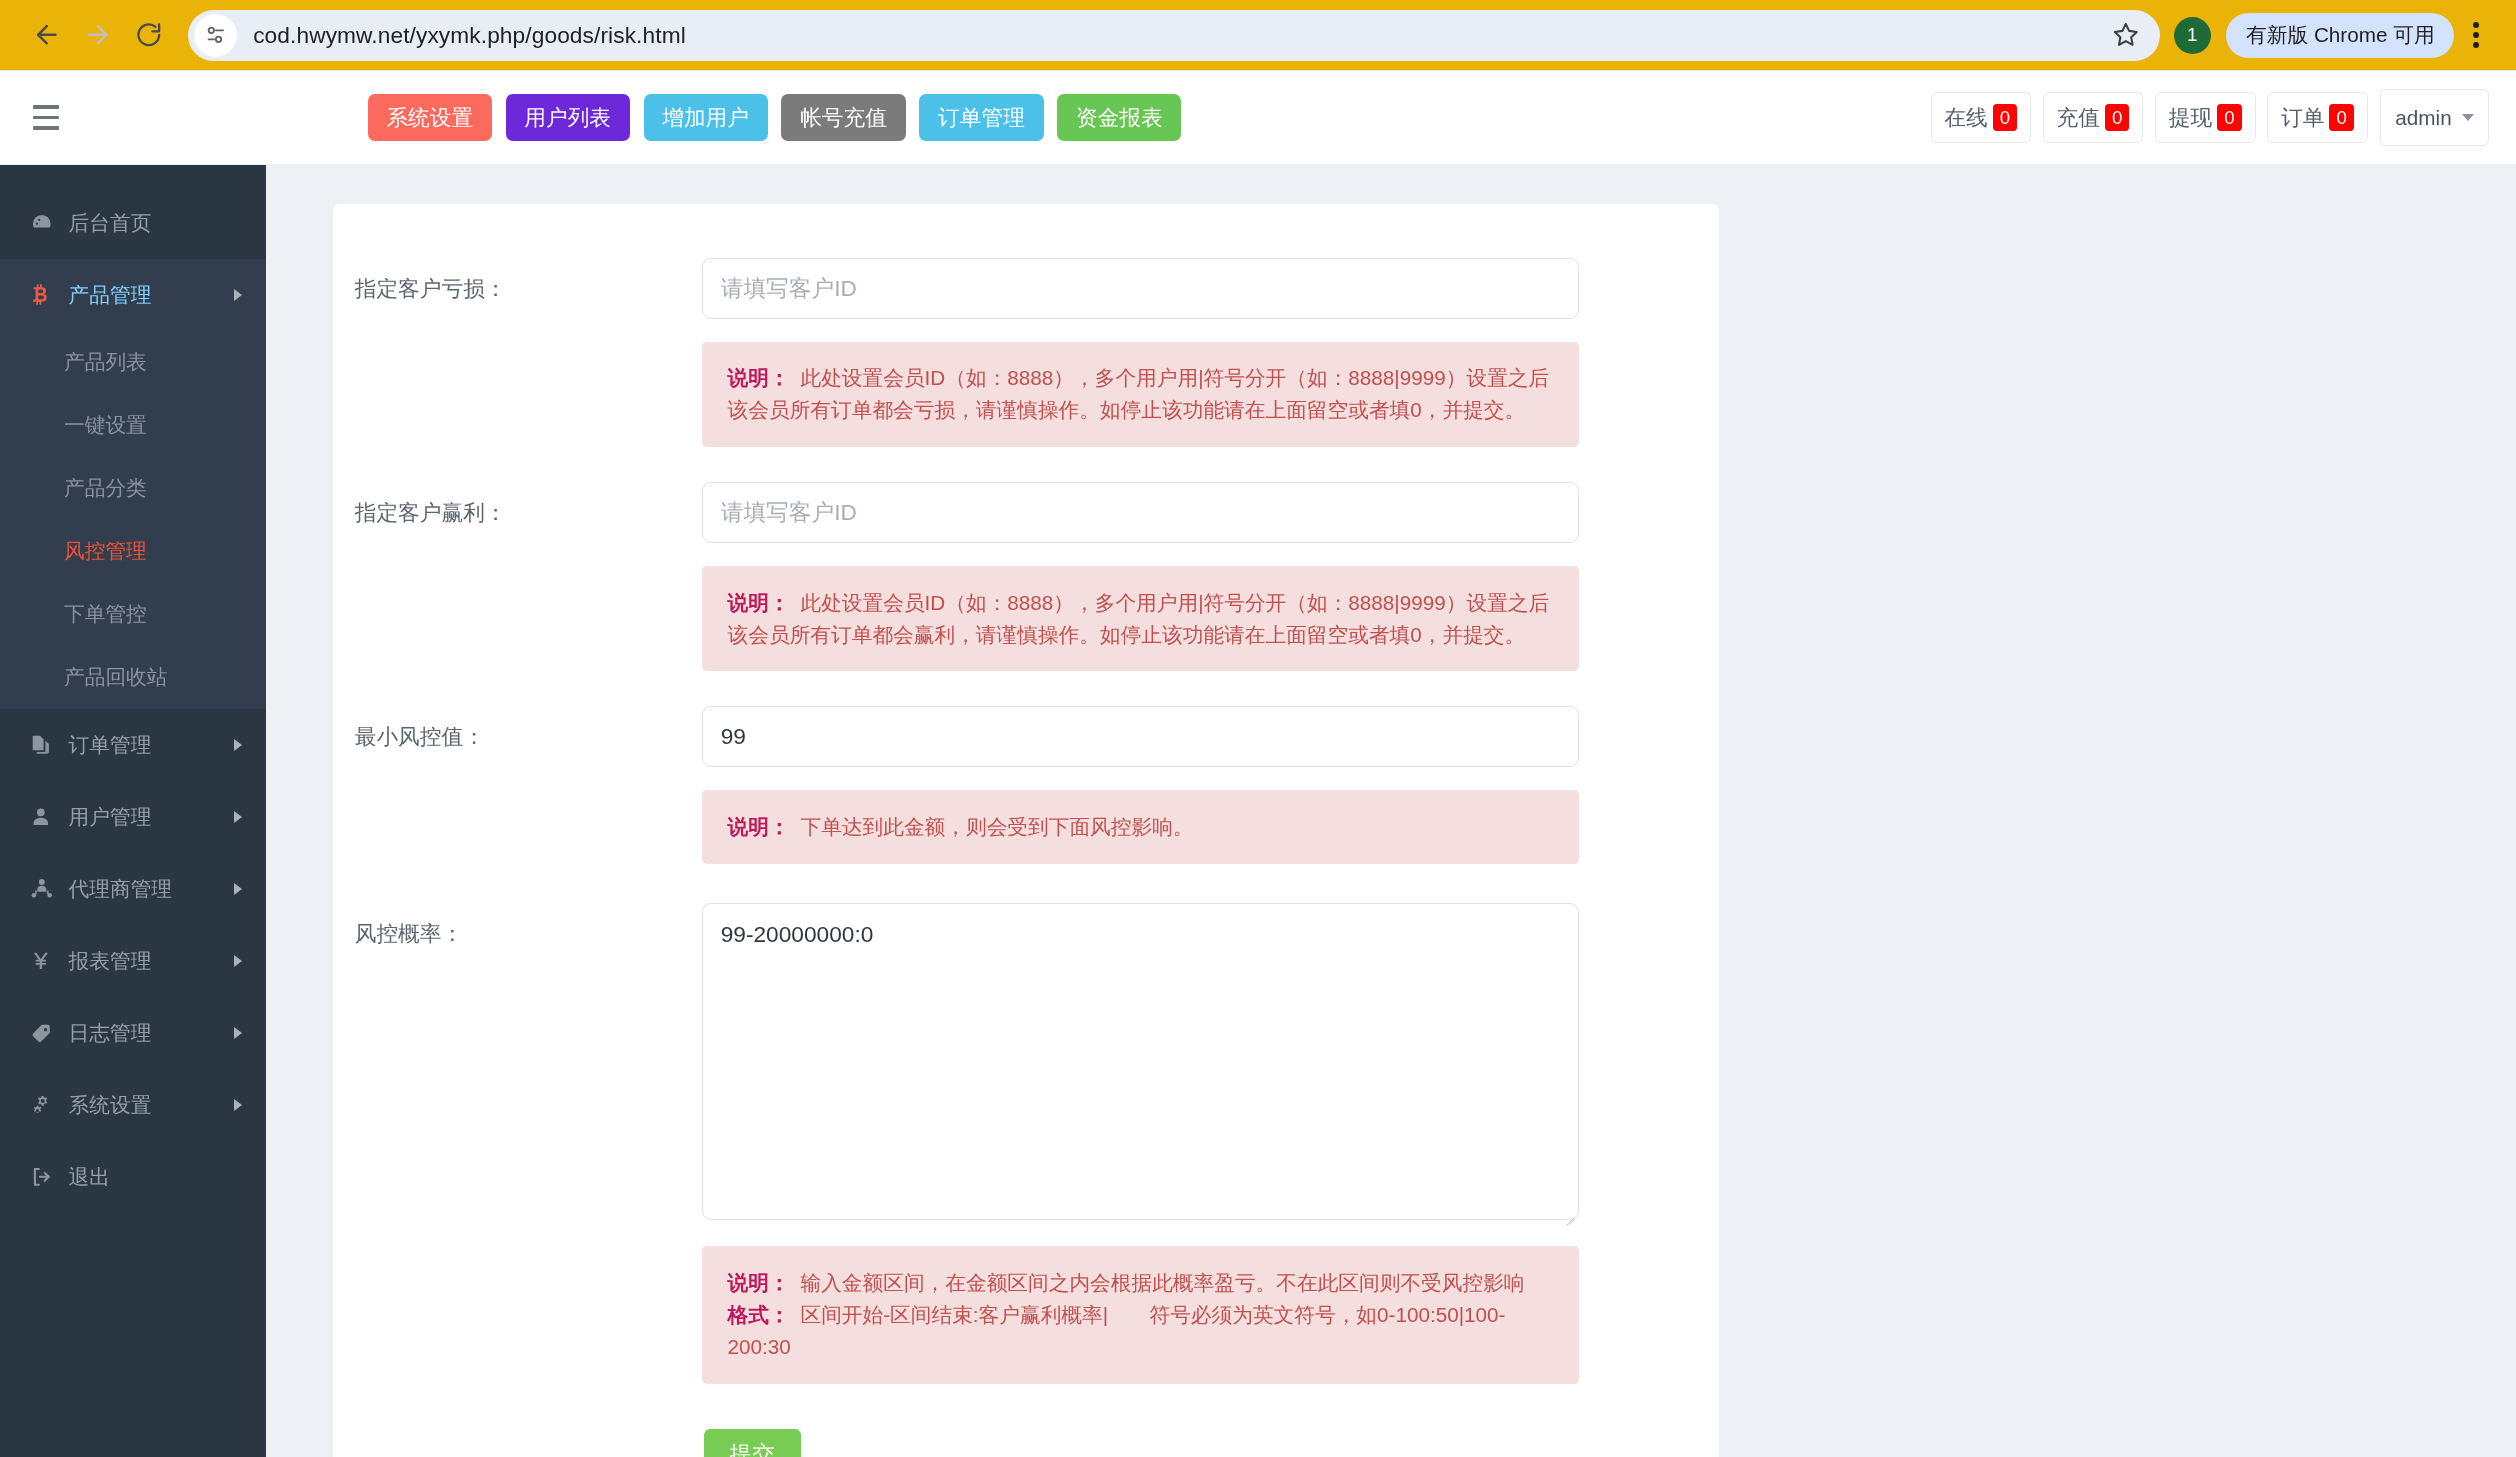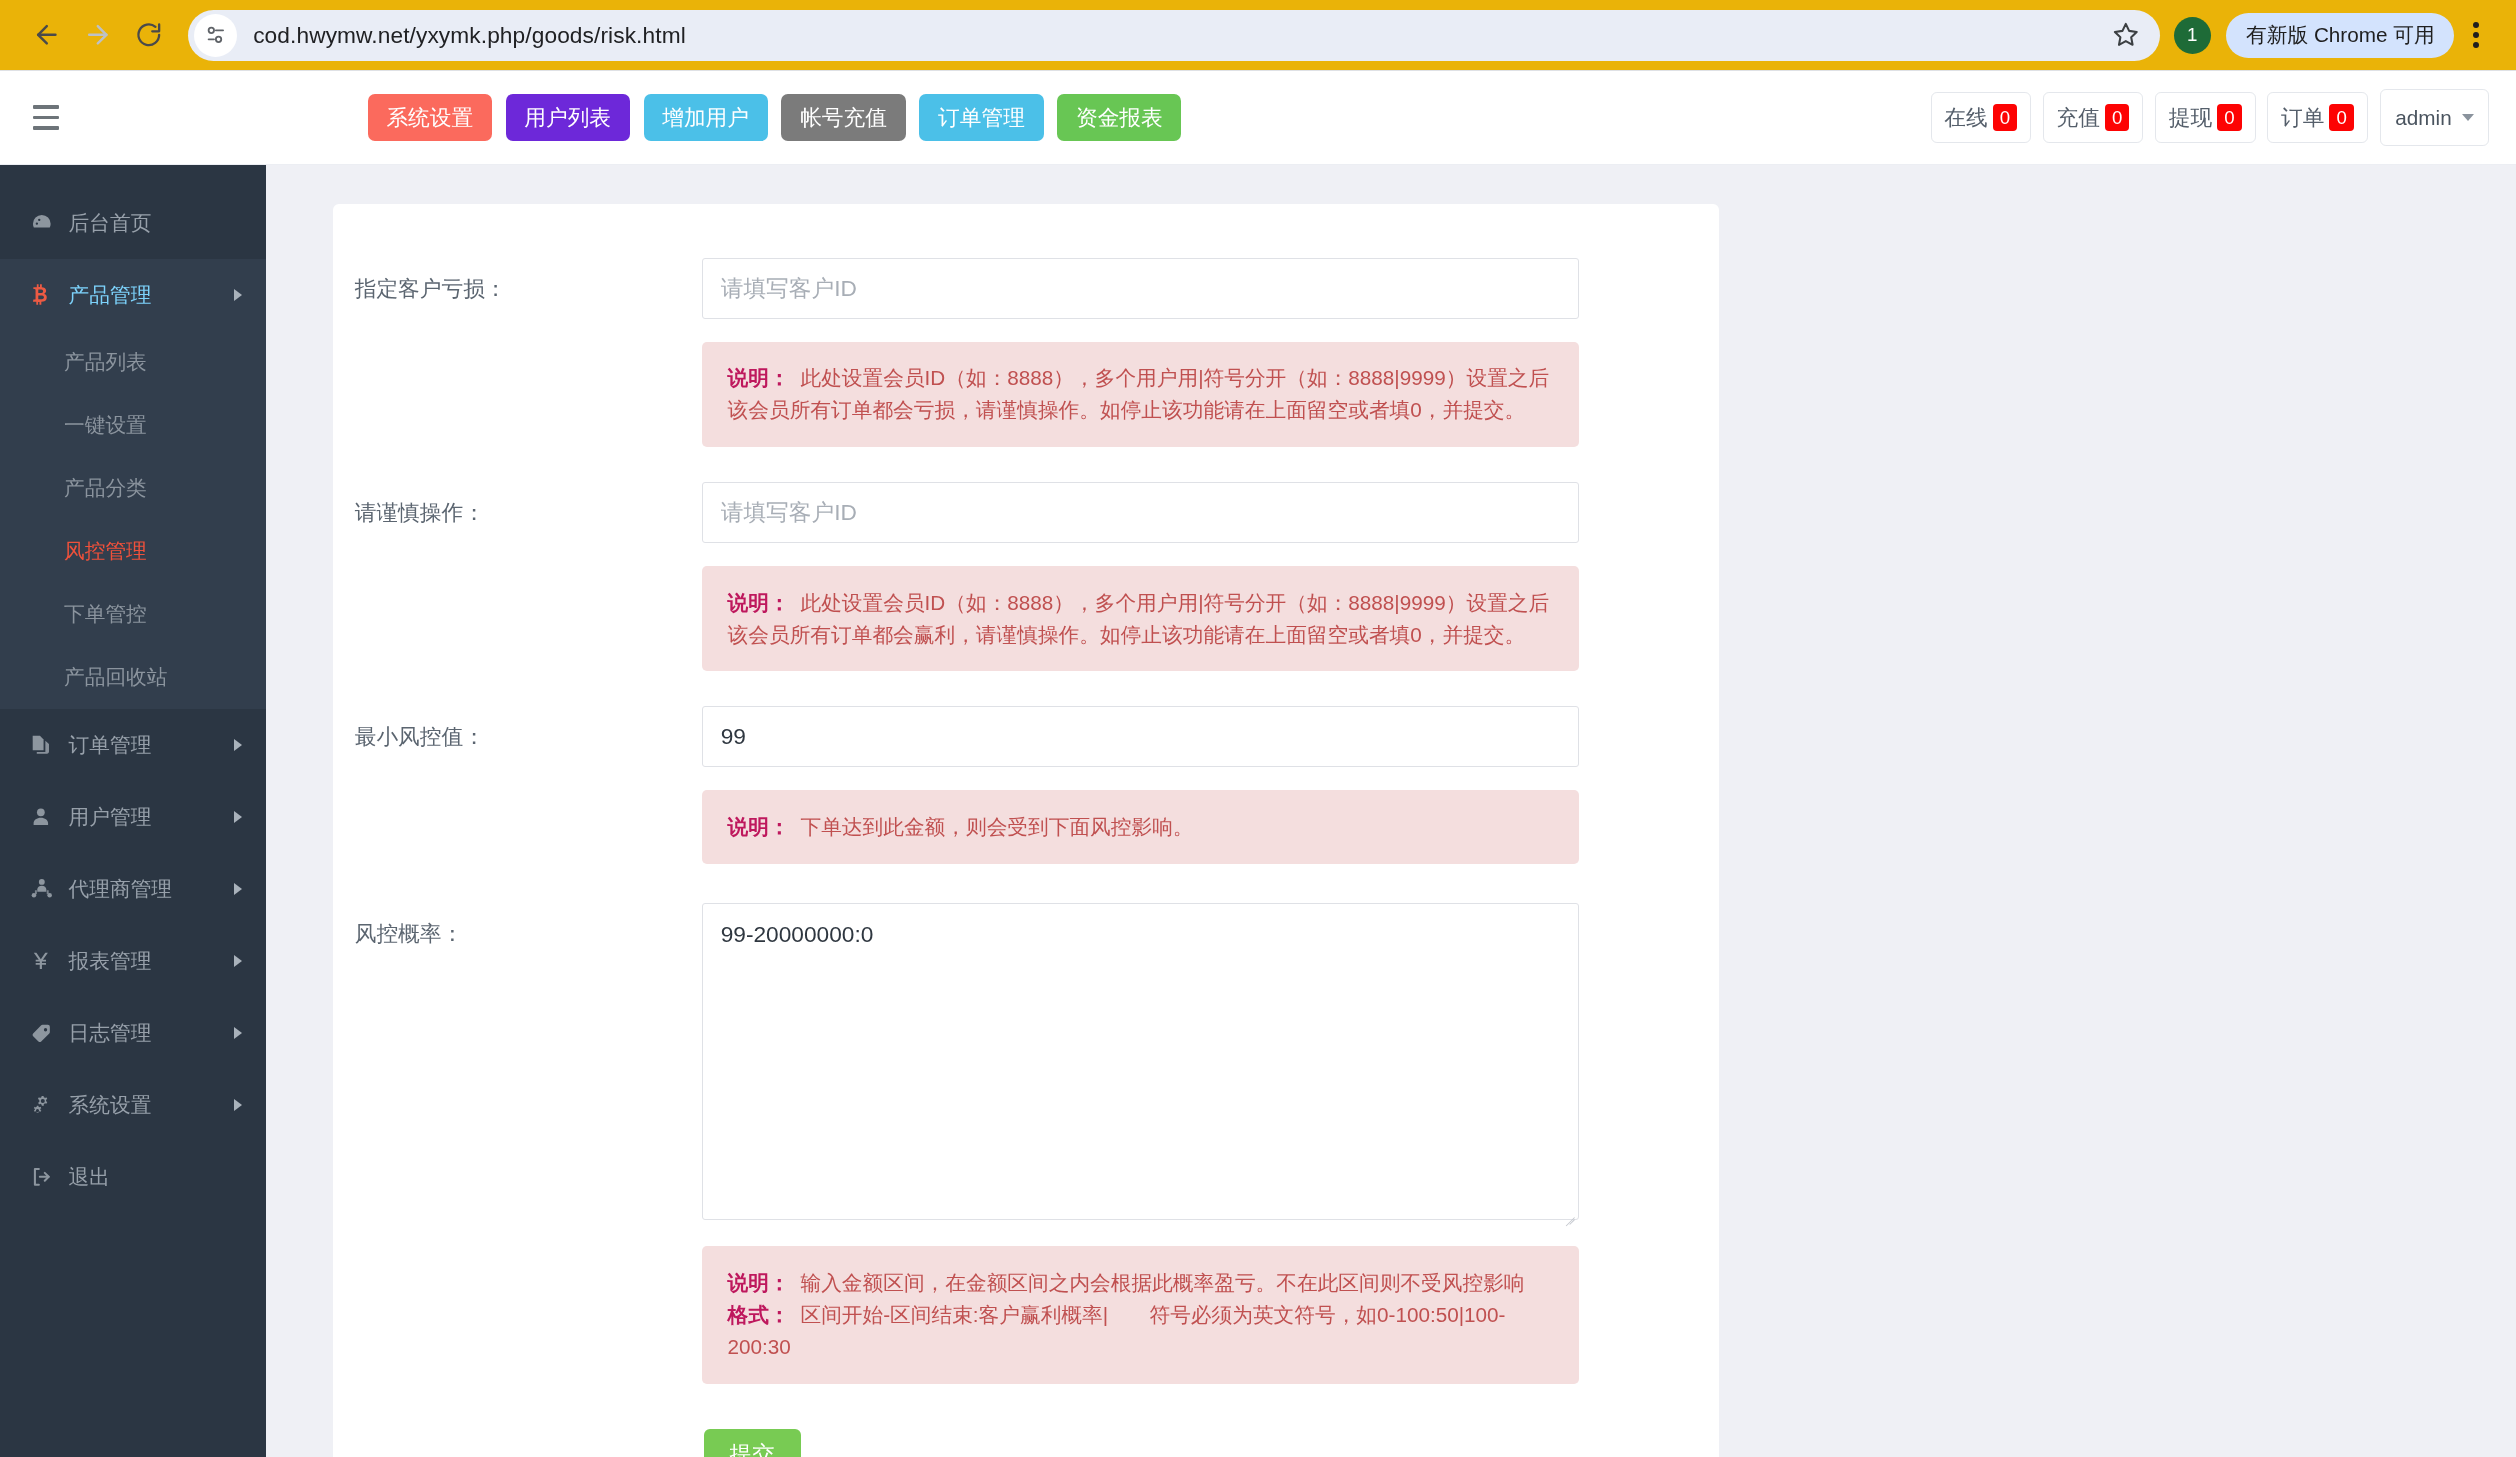--- a/index.html
+++ b/index.html
@@ -154,21 +154,21 @@
 
   .form-row { display: flex; align-items: flex-start; }
   .form-label {
     width: 369px; flex: 0 0 369px; text-align: left;
     padding-left: 21.7px; font-size: 21.7px; color: #5b6570;
     line-height: 62px;
   }
   .form-ctl { flex: 1 1 auto; padding-right: 140px; }
 
   input.txt, textarea.txt {
-    width: 100%; border: 1px solid #dfe1e6; border-radius: 3px;
+    width: 100%; border: 1px solid #dfe1e6; border-radius: 9px;
     font-size: 22.7px; color: #2f3740; padding: 0 17.7px; height: 61px;
     background: #fff; font-family: inherit; outline: none;
   }
   input.txt::placeholder { color: #a8aeb6; }
   textarea.txt {
     height: 317px; padding: 15.8px 17.7px; line-height: 1.4;
     resize: none; overflow: hidden;
   }
   .ta-wrap { position: relative; }
   .ta-grip {
@@ -407,21 +407,21 @@
         <div class="form-ctl">
           <input class="txt" type="text" placeholder="请填写客户ID" style="">
           <div class="alert gap-sm">
             <b class="lbl">说明：</b><span class="txtbody">此处设置会员ID（如：8888），多个用户用|符号分开（如：8888|9999）设置之后该会员所有订单都会亏损，请谨慎操作。如停止该功能请在上面留空或者填0，并提交。</span>
           </div>
         </div>
       </div>
 
       
       <div class="form-row">
-        <div class="form-label">请谨慎操作：</div>
+        <div class="form-label">指定客户赢利：</div>
         <div class="form-ctl">
           <input class="txt" type="text" placeholder="请填写客户ID" style="">
           <div class="alert gap-sm">
             <b class="lbl">说明：</b><span class="txtbody">此处设置会员ID（如：8888），多个用户用|符号分开（如：8888|9999）设置之后该会员所有订单都会赢利，请谨慎操作。如停止该功能请在上面留空或者填0，并提交。</span>
           </div>
         </div>
       </div>
 
       
       <div class="form-row">

